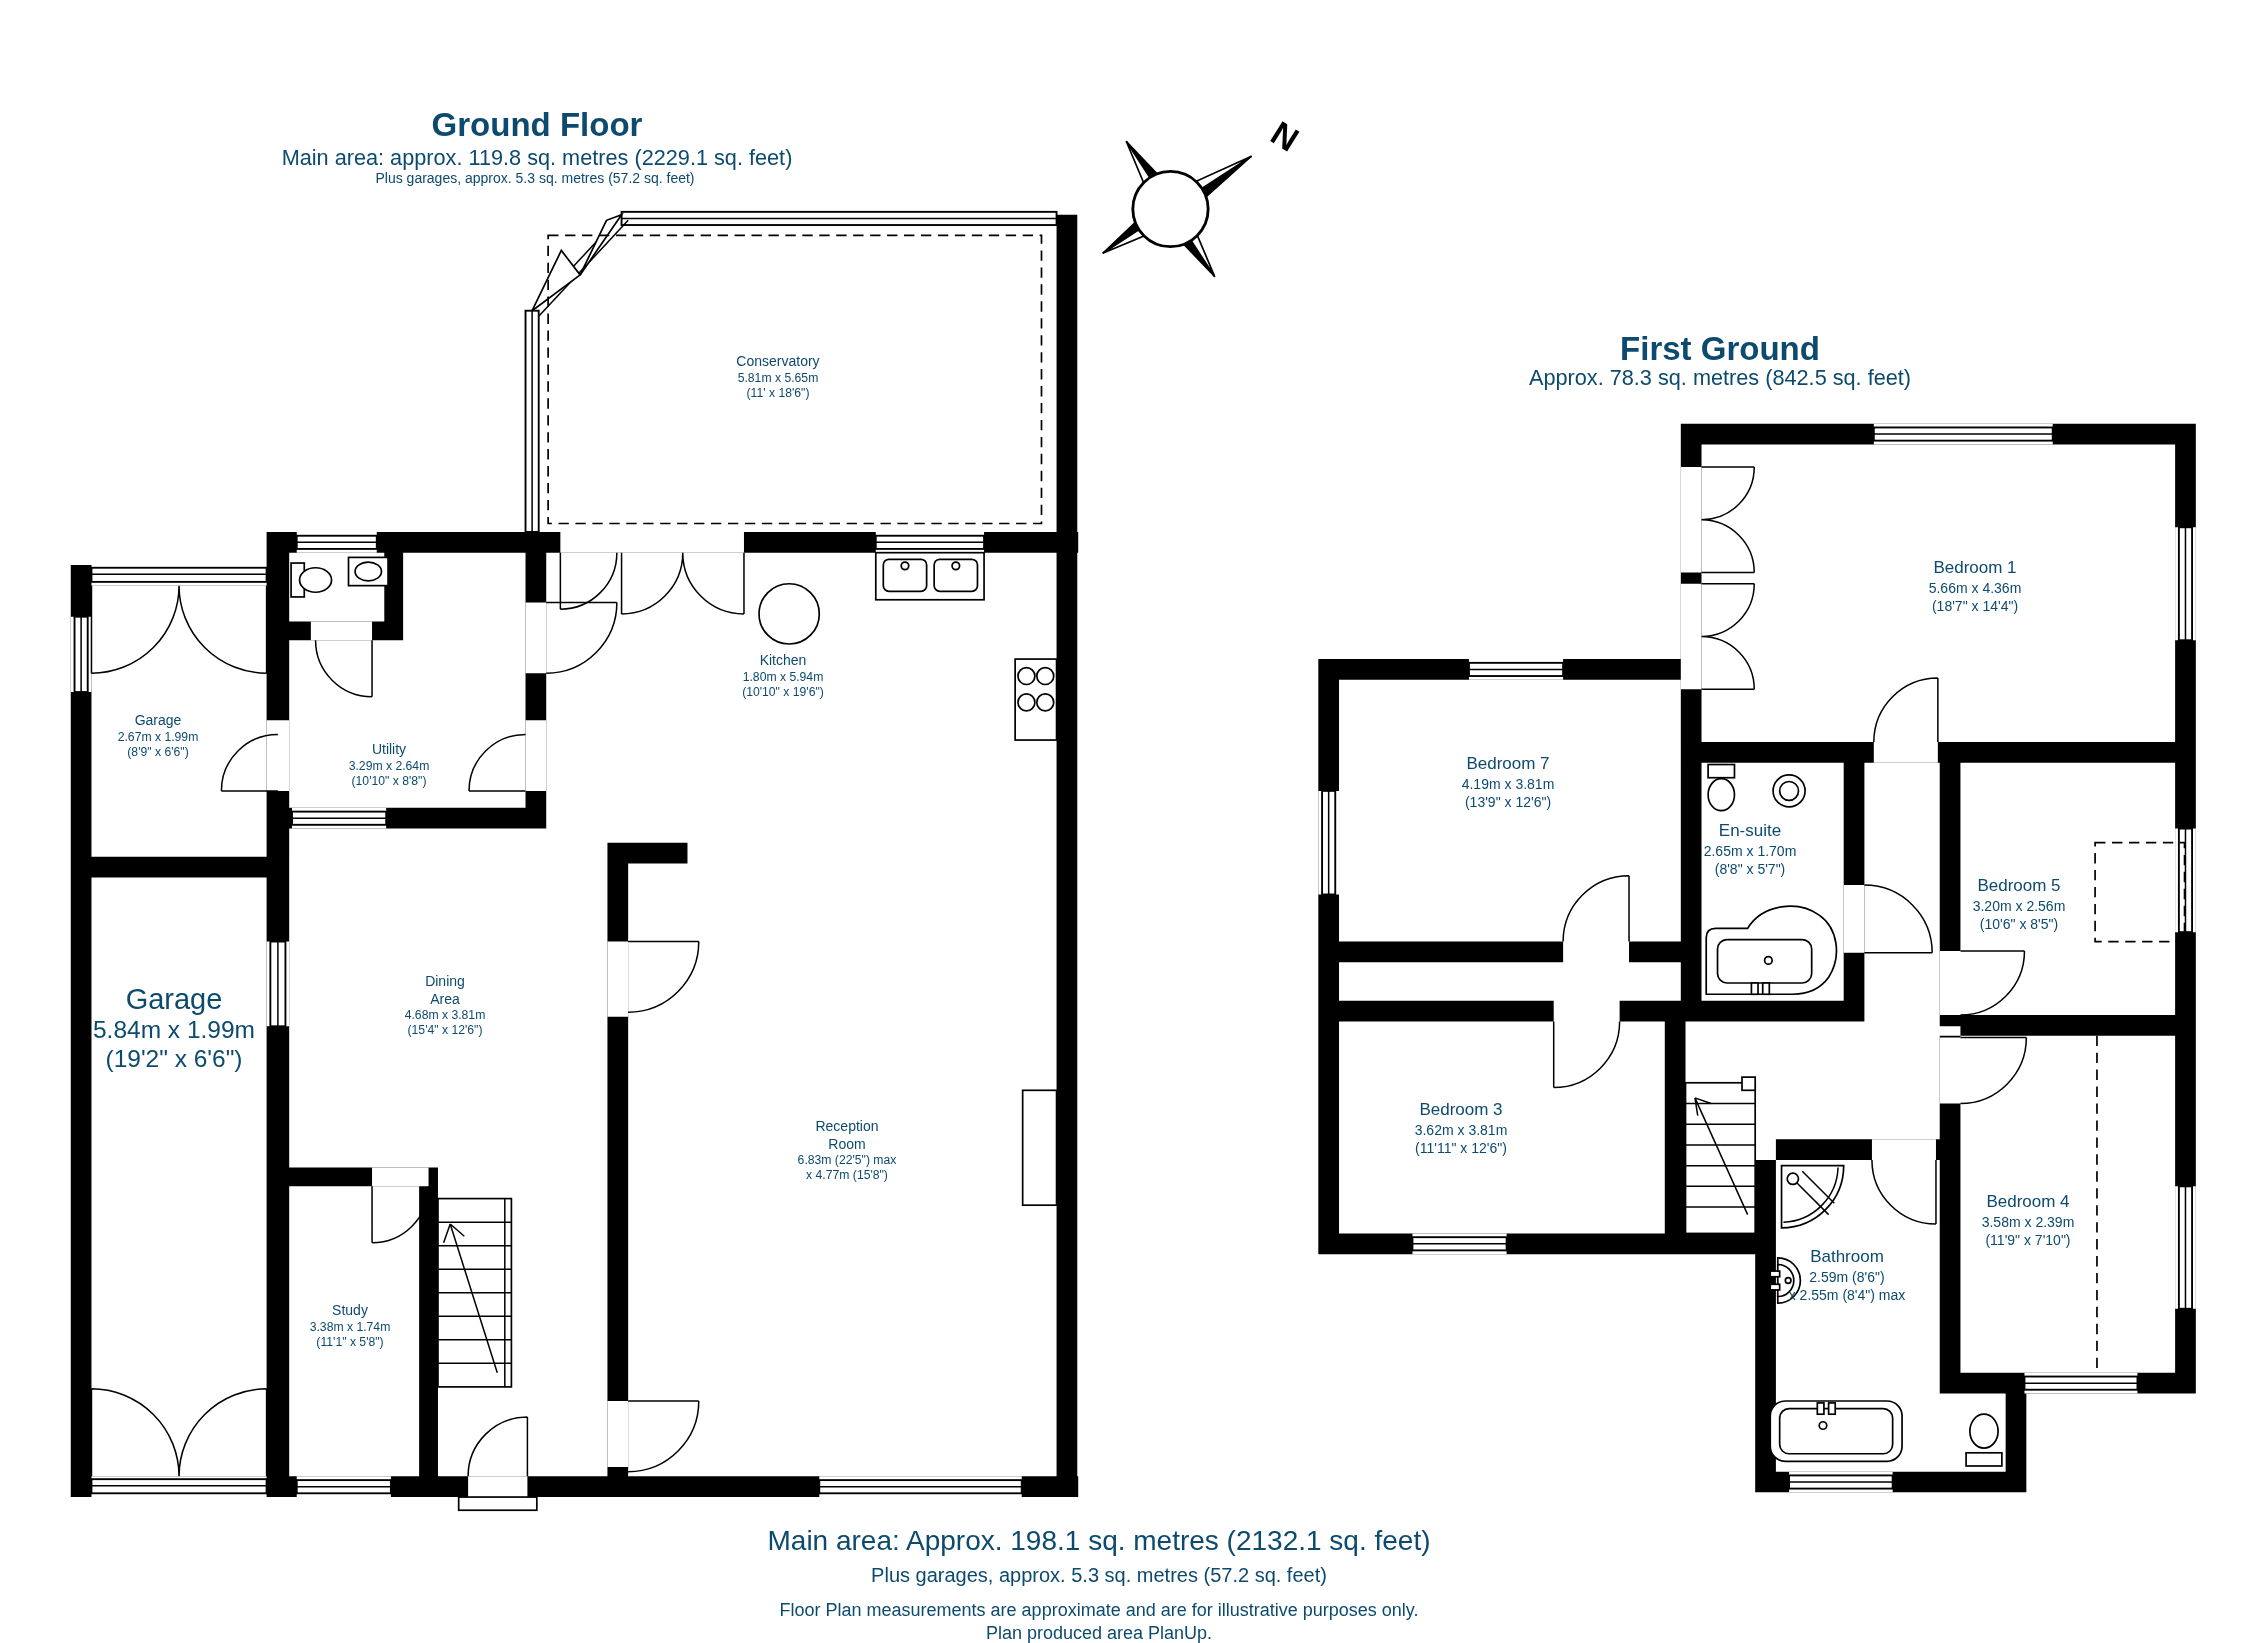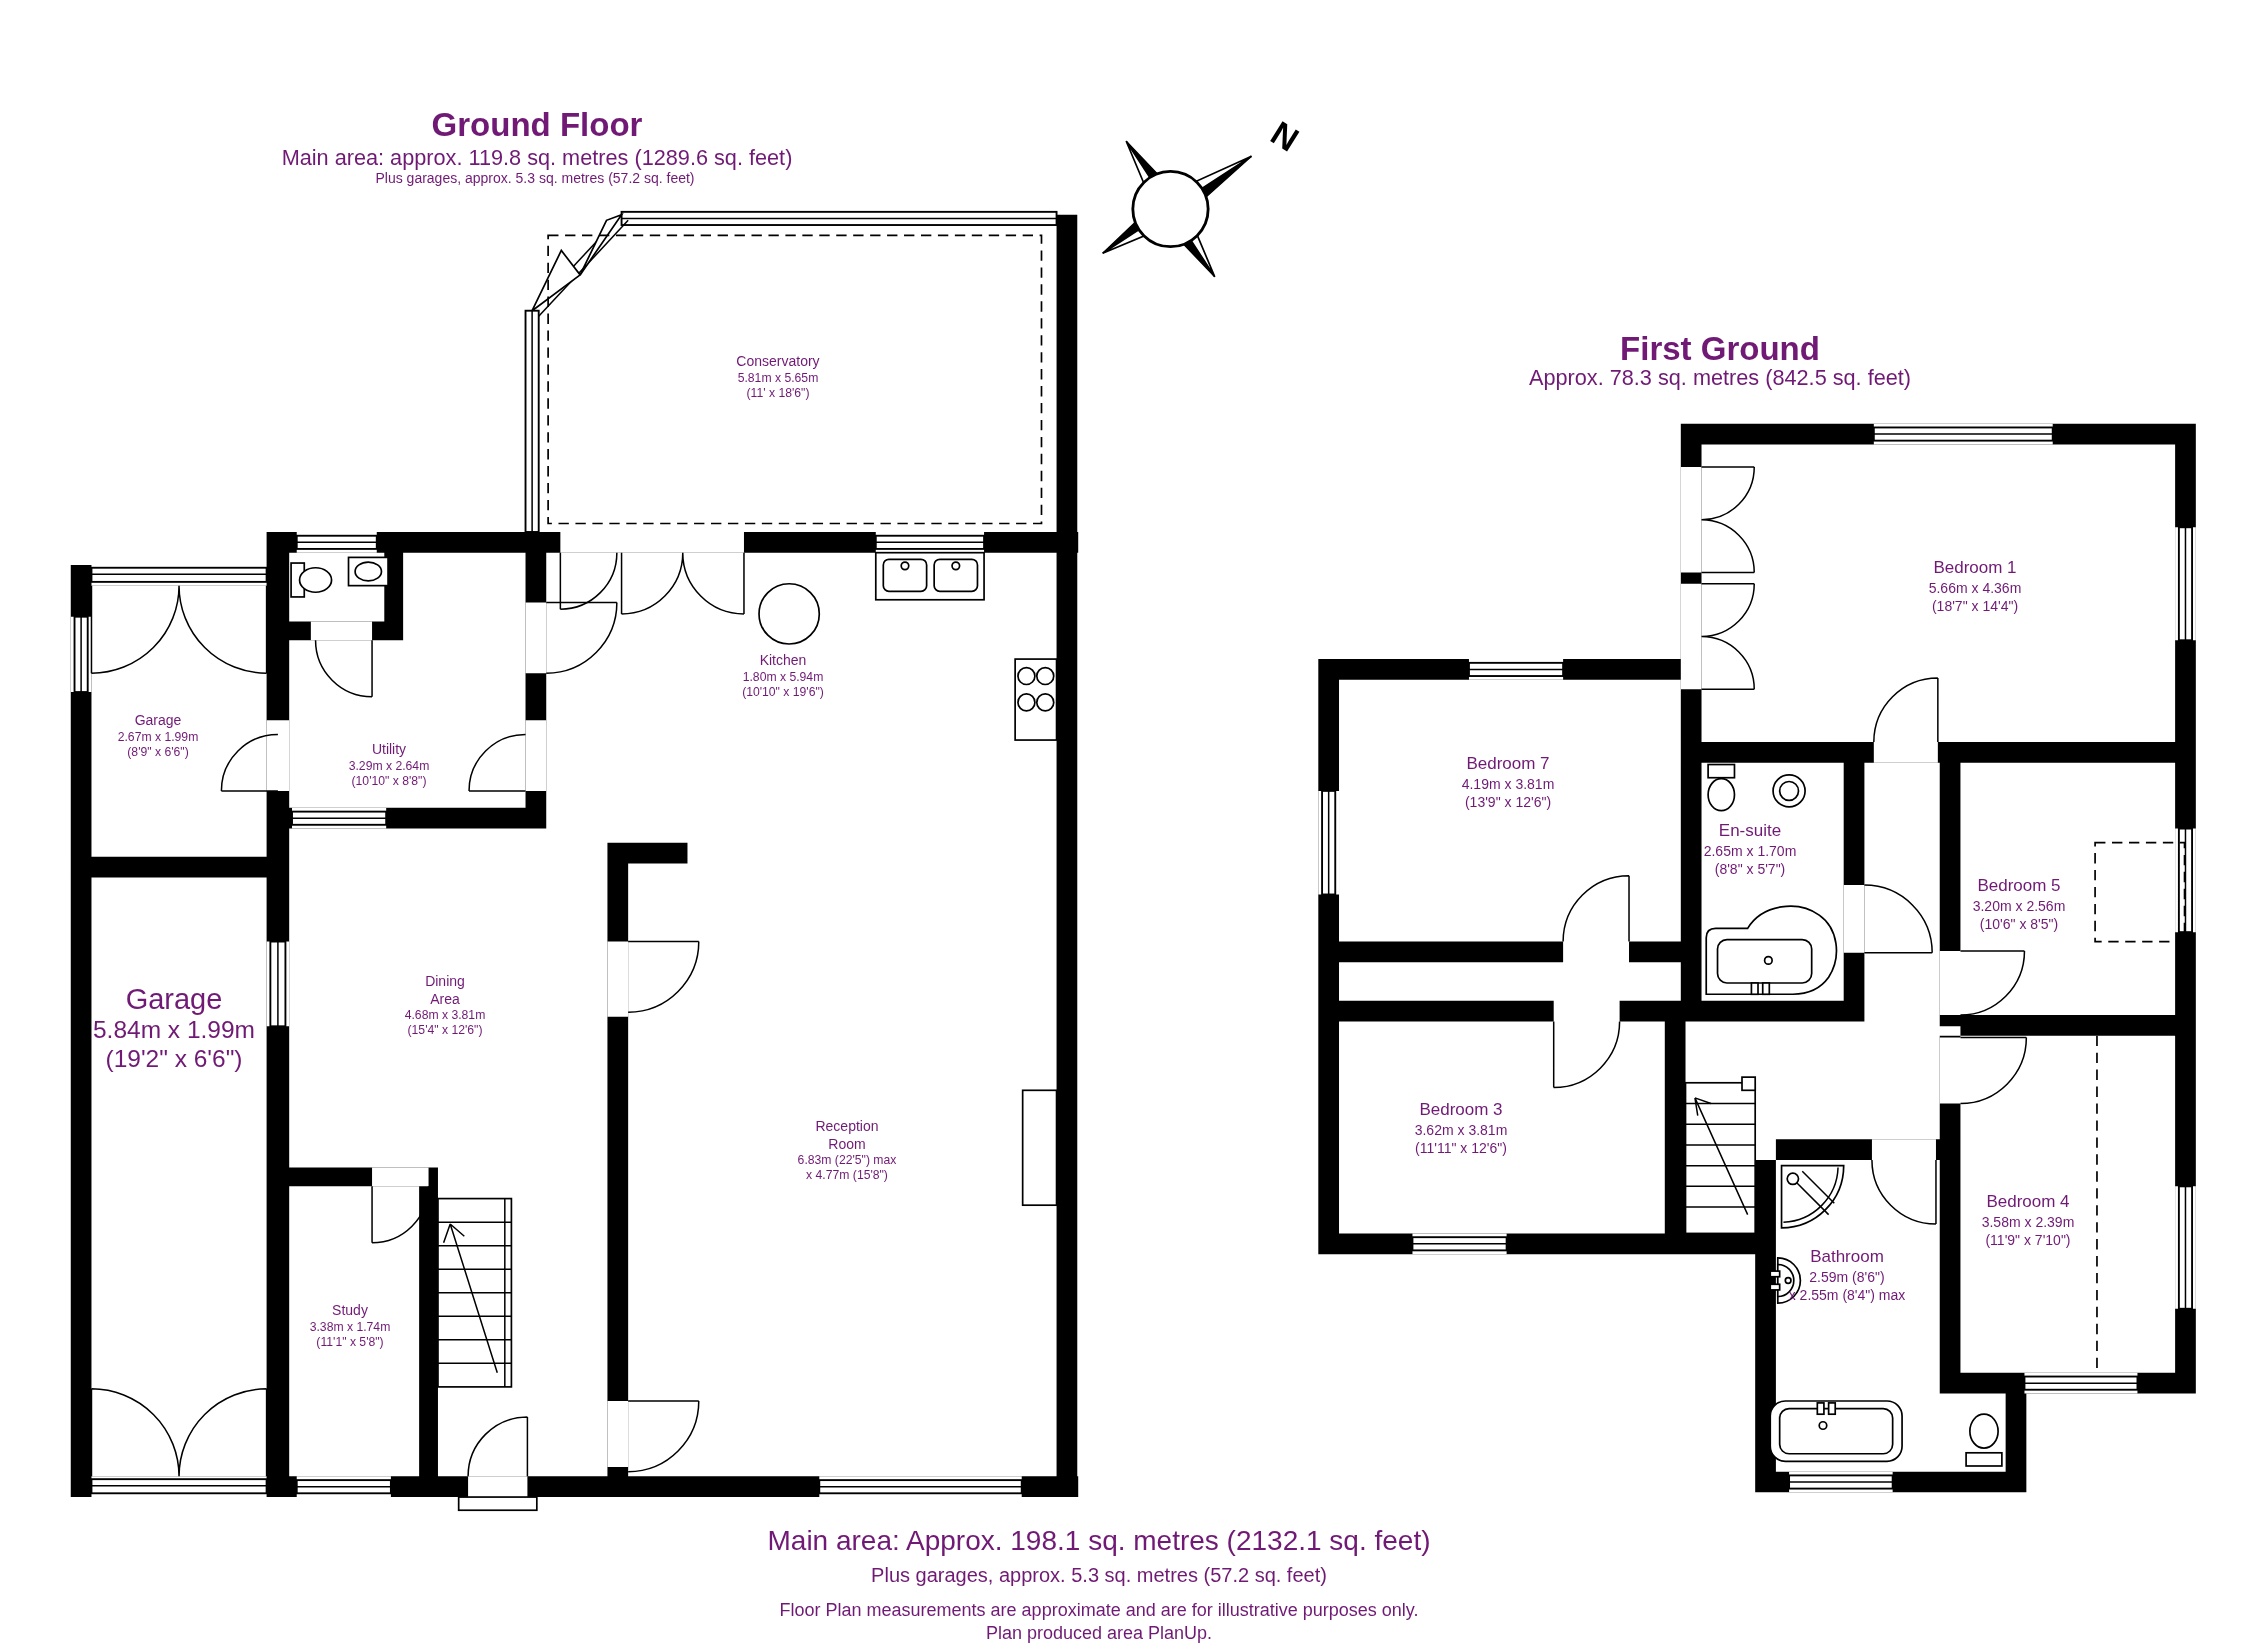--- a/index.html
+++ b/index.html
@@ -6,21 +6,21 @@
   body{width:2260px;height:1643px;position:relative;font-family:"Liberation Sans",sans-serif;color:#000;overflow:hidden}
   .plan-svg{position:absolute;left:0;top:0}
   .w{fill:#000}
   .g{fill:#fff}
   .win{fill:#fff;stroke:#000;stroke-width:2}
   .ln{stroke:#000;stroke-width:1.6;fill:none}
   .tn{fill:#fff;stroke:#000;stroke-width:1.8}
   .arc{stroke:#000;stroke-width:1.6;fill:none}
   .dash{fill:none;stroke:#000;stroke-width:1.8;stroke-dasharray:11 7}
   .blk{fill:#000;stroke:#000;stroke-width:1.5}
-  .label{position:absolute;transform:translate(-50%,-50%);text-align:center;white-space:nowrap;color:#701a75}
+  .label{position:absolute;transform:translate(-50%,-50%);text-align:center;white-space:nowrap;color:#0c4a6e}
   .label .rn{font-weight:400;font-size:14px;line-height:1.25}
   .label .rd{font-size:12.2px;line-height:1.25}
   .ff .rn{font-size:17px;line-height:1.3}
   .ff .rd{font-size:14px;line-height:1.3}
   .big .rn{font-size:29px;line-height:1.15}
   .big .rd{font-size:24.5px;line-height:1.15}
   .t1{font-size:33px;font-weight:700}
   .t2{font-size:21.7px}
   .t3{font-size:14px}
   .f1{font-size:28px}
@@ -230,21 +230,21 @@
     <polygon class="blk" points="1171,269 1243,222 1234,209"></polygon>
     <polygon class="tn" points="1171,269 1243,222 1252,235"></polygon>
     <polygon class="blk" points="1196,150 1243,222 1256,213"></polygon>
     <polygon class="tn" points="1196,150 1243,222 1230,231"></polygon>
     <circle cx="1243" cy="222" r="40" fill="#fff" stroke="#000" stroke-width="3"></circle>
     <text x="1352" y="150" font-size="36" font-weight="bold" transform="rotate(32 1352 140)" fill="#000">N</text>
   </g>
 </svg>
 
 <div class="label t1" style="left:537px;top:125px">Ground Floor</div>
-<div class="label t2" style="left:537px;top:158px">Main area: approx. 119.8 sq. metres (1289.6 sq. feet)</div>
+<div class="label t2" style="left:537px;top:158px">Main area: approx. 119.8 sq. metres (2229.1 sq. feet)</div>
 <div class="label t3" style="left:535px;top:178px">Plus garages, approx. 5.3 sq. metres (57.2 sq. feet)</div>
 
 <div class="label t1" style="left:1720px;top:349px">First Ground</div>
 <div class="label t2" style="left:1720px;top:378px">Approx. 78.3 sq. metres (842.5 sq. feet)</div>
 
 <div class="label" style="left:778px;top:377px">
   <div class="rn">Conservatory</div>
   <div class="rd">5.81m x 5.65m</div>
   <div class="rd">(11' x 18'6")</div>
 </div>

